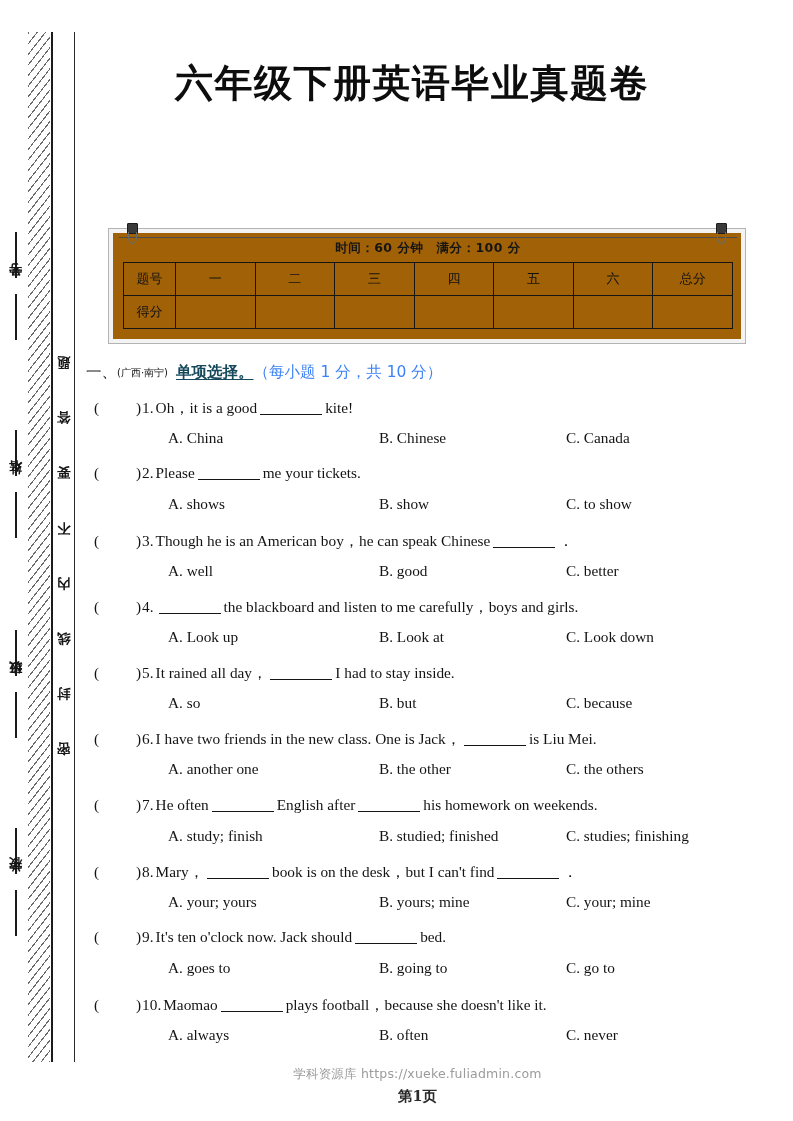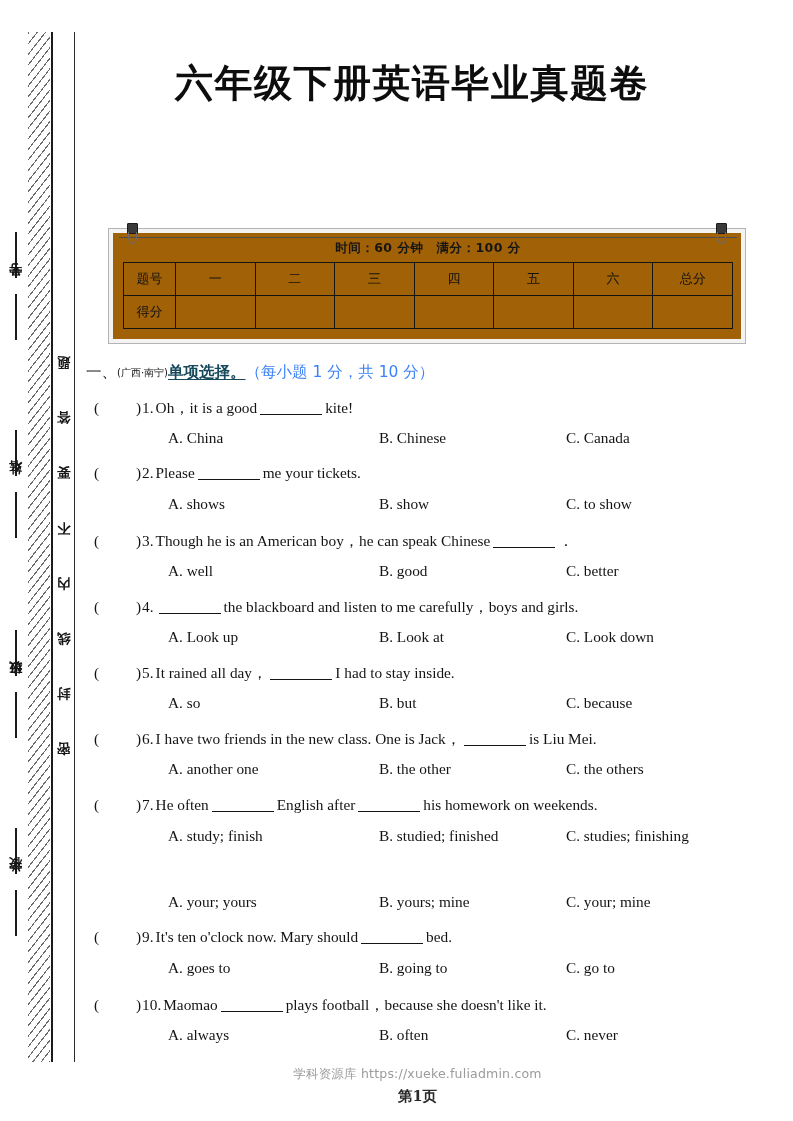--- a/index.html
+++ b/index.html
@@ -257,20 +257,21 @@
     color: #141414;
     vertical-align: 1px;
   }
   .section-heading .sh-name {
     font-family: "DejaVu Sans", "Liberation Sans", sans-serif;
     font-size: 15.5px;
     font-weight: 700;
     color: #17495c;
     text-decoration: underline;
     text-underline-offset: 2px;
+    padding-left: 8px;
   }
   .section-heading .sh-tail {
     font-family: "DejaVu Sans", "Liberation Sans", sans-serif;
     font-size: 15.5px;
     color: #3b82f6;
   }
 
   
   .qlist {
     position: absolute;
@@ -495,29 +496,30 @@
       <div class="question">
         <div class="q-stem"><span class="q-paren-open">(</span><span class="q-paren-gap"></span><span>)</span><span class="q-num">7.</span><span>He often</span><span class="blank"></span><span>English after</span><span class="blank"></span><span>his homework on weekends.</span></div>
         <div class="q-options">
           <span class="opt a">A. study; finish</span>
           <span class="opt b">B. studied; finished</span>
           <span class="opt c">C. studies; finishing</span>
         </div>
       </div>
 
       <div class="question">
+        <div class="q-stem"><span class="q-paren-open">(</span><span class="q-paren-gap"></span><span>)</span><span class="q-num">8.</span><span>Mary，</span><span class="blank"></span><span>book is on the desk，but I can't find</span><span class="blank"></span><span>．</span></div>
         <div class="q-options">
           <span class="opt a">A. your; yours</span>
           <span class="opt b">B. yours; mine</span>
           <span class="opt c">C. your; mine</span>
         </div>
       </div>
 
       <div class="question">
-        <div class="q-stem"><span class="q-paren-open">(</span><span class="q-paren-gap"></span><span>)</span><span class="q-num">9.</span><span>It's ten o'clock now. Mary should</span><span class="blank"></span><span>bed.</span></div>
+        <div class="q-stem"><span class="q-paren-open">(</span><span class="q-paren-gap"></span><span>)</span><span class="q-num">9.</span><span>It's ten o'clock now. Jack should</span><span class="blank"></span><span>bed.</span></div>
         <div class="q-options">
           <span class="opt a">A. goes to</span>
           <span class="opt b">B. going to</span>
           <span class="opt c">C. go to</span>
         </div>
       </div>
 
       <div class="question">
         <div class="q-stem"><span class="q-paren-open">(</span><span class="q-paren-gap"></span><span>)</span><span class="q-num">10.</span><span>Maomao</span><span class="blank"></span><span>plays football，because she doesn't like it.</span></div>
         <div class="q-options">

